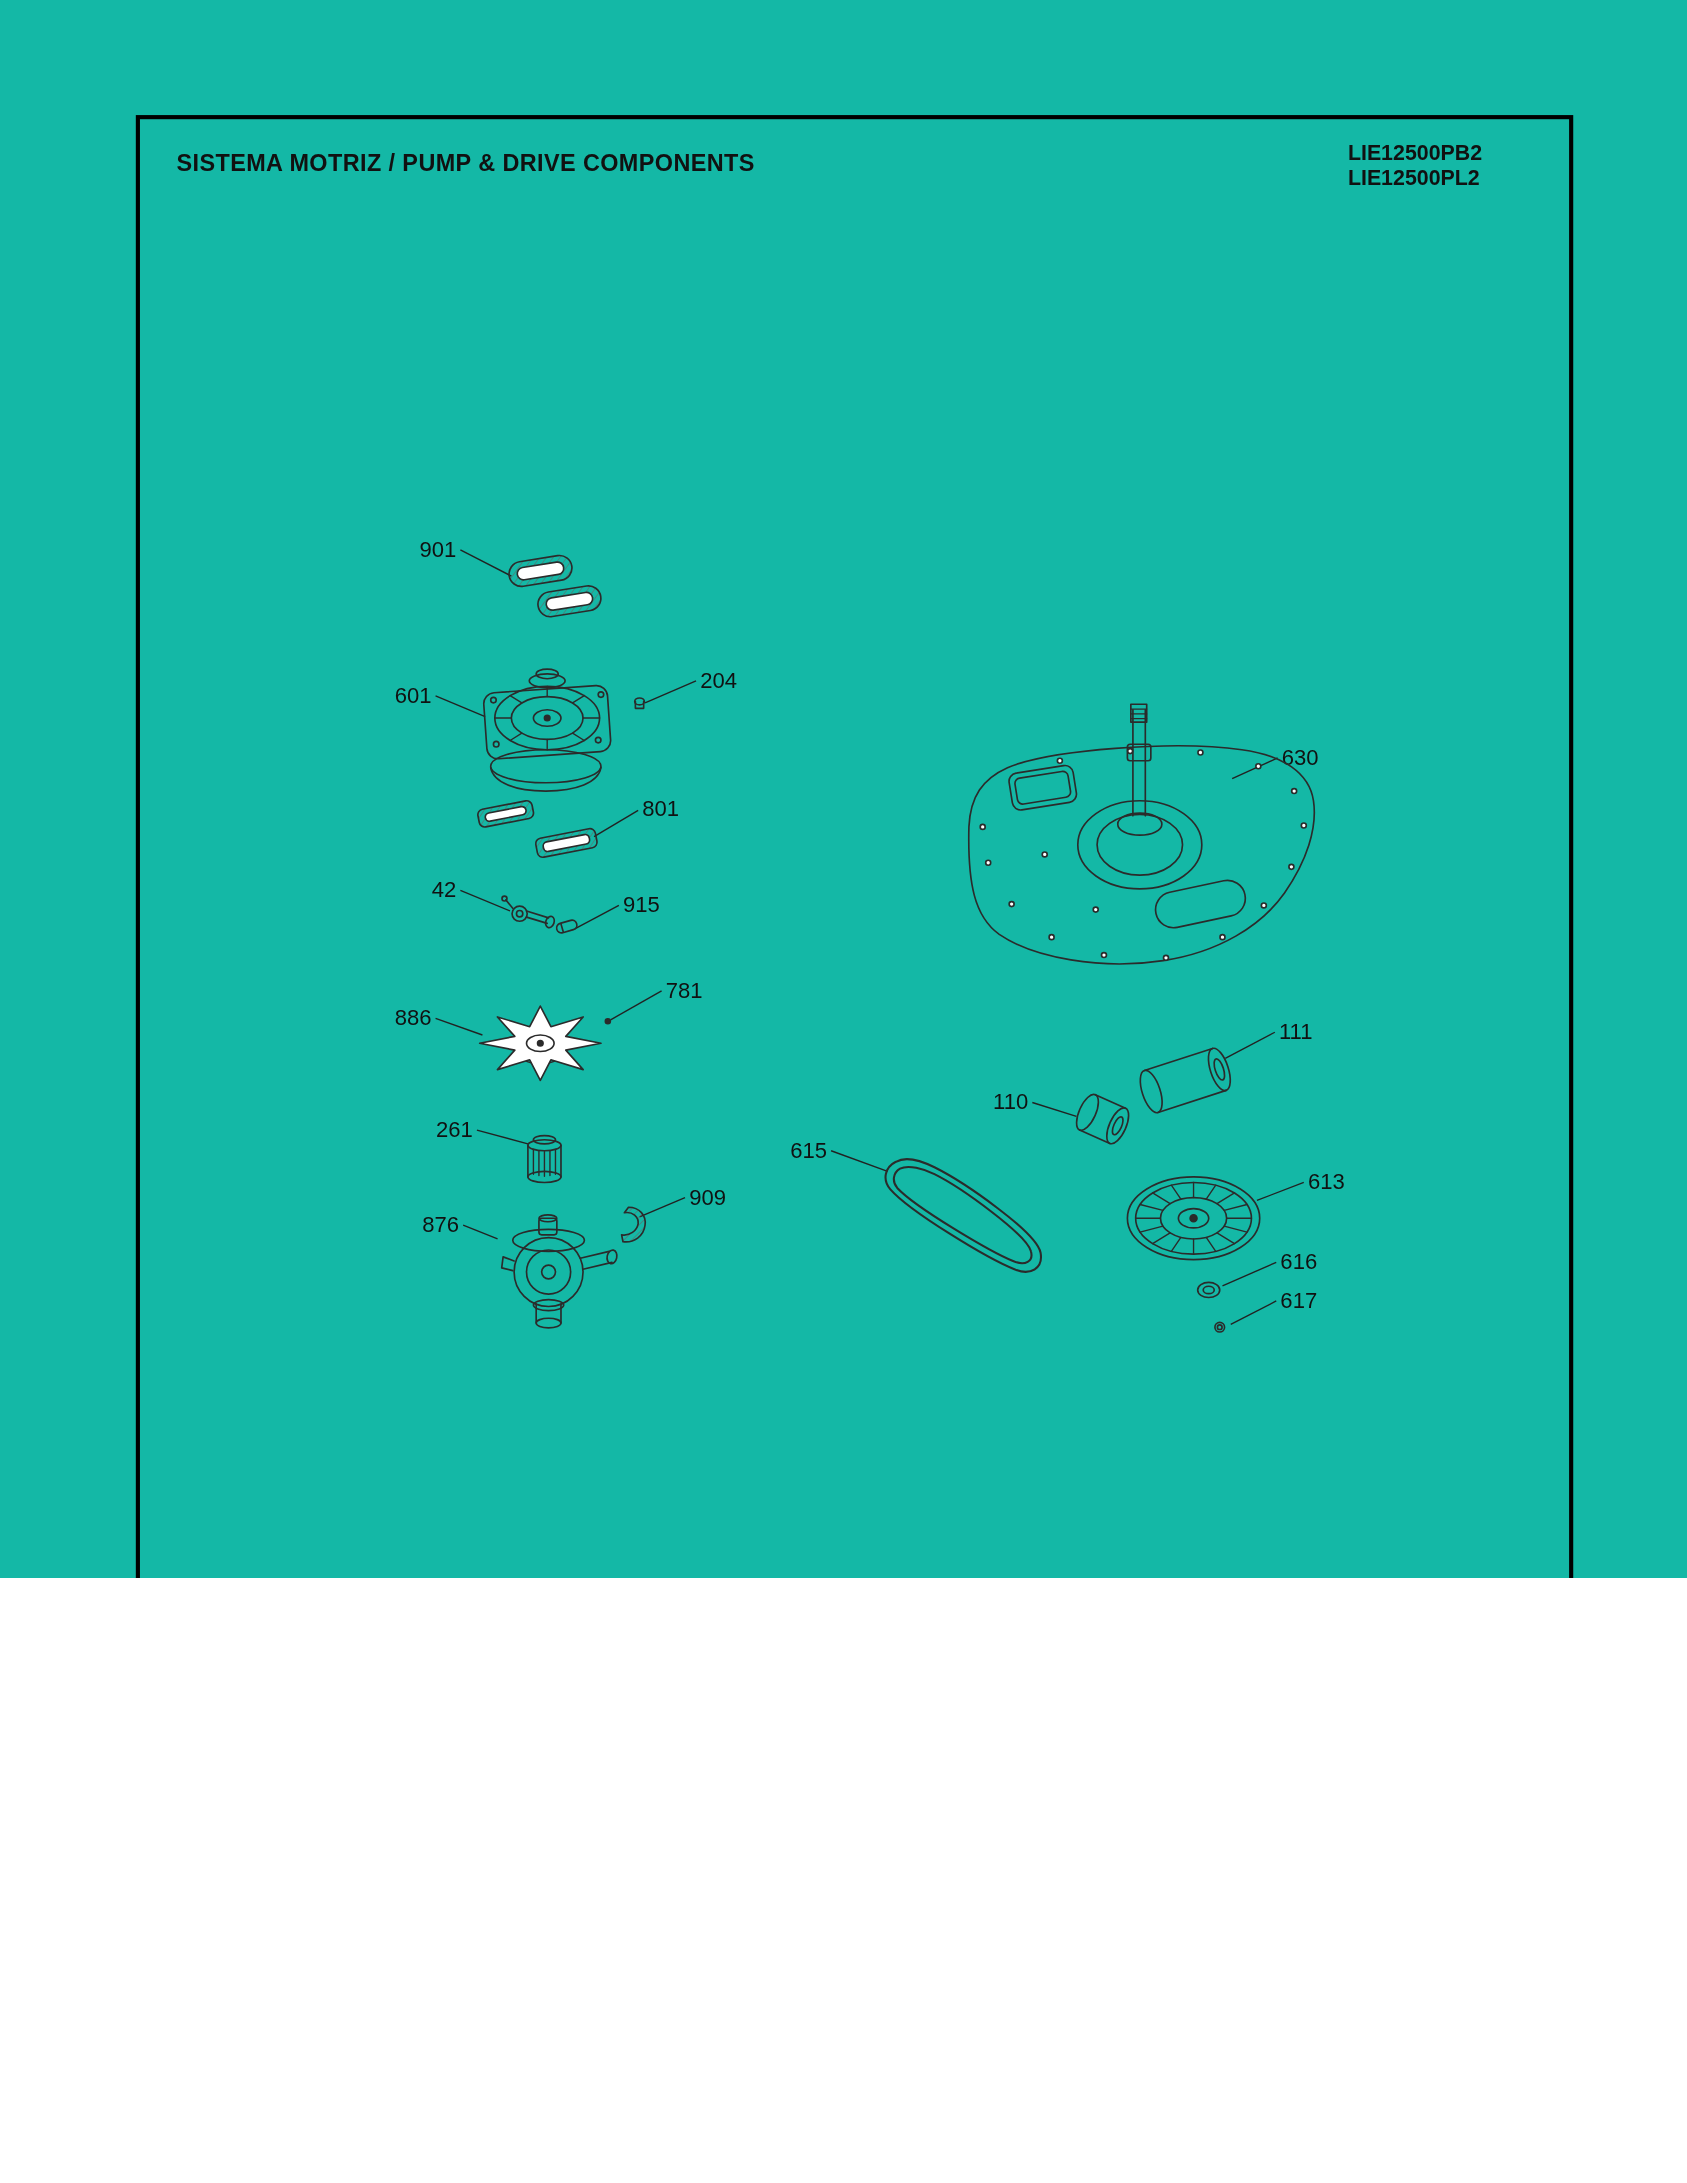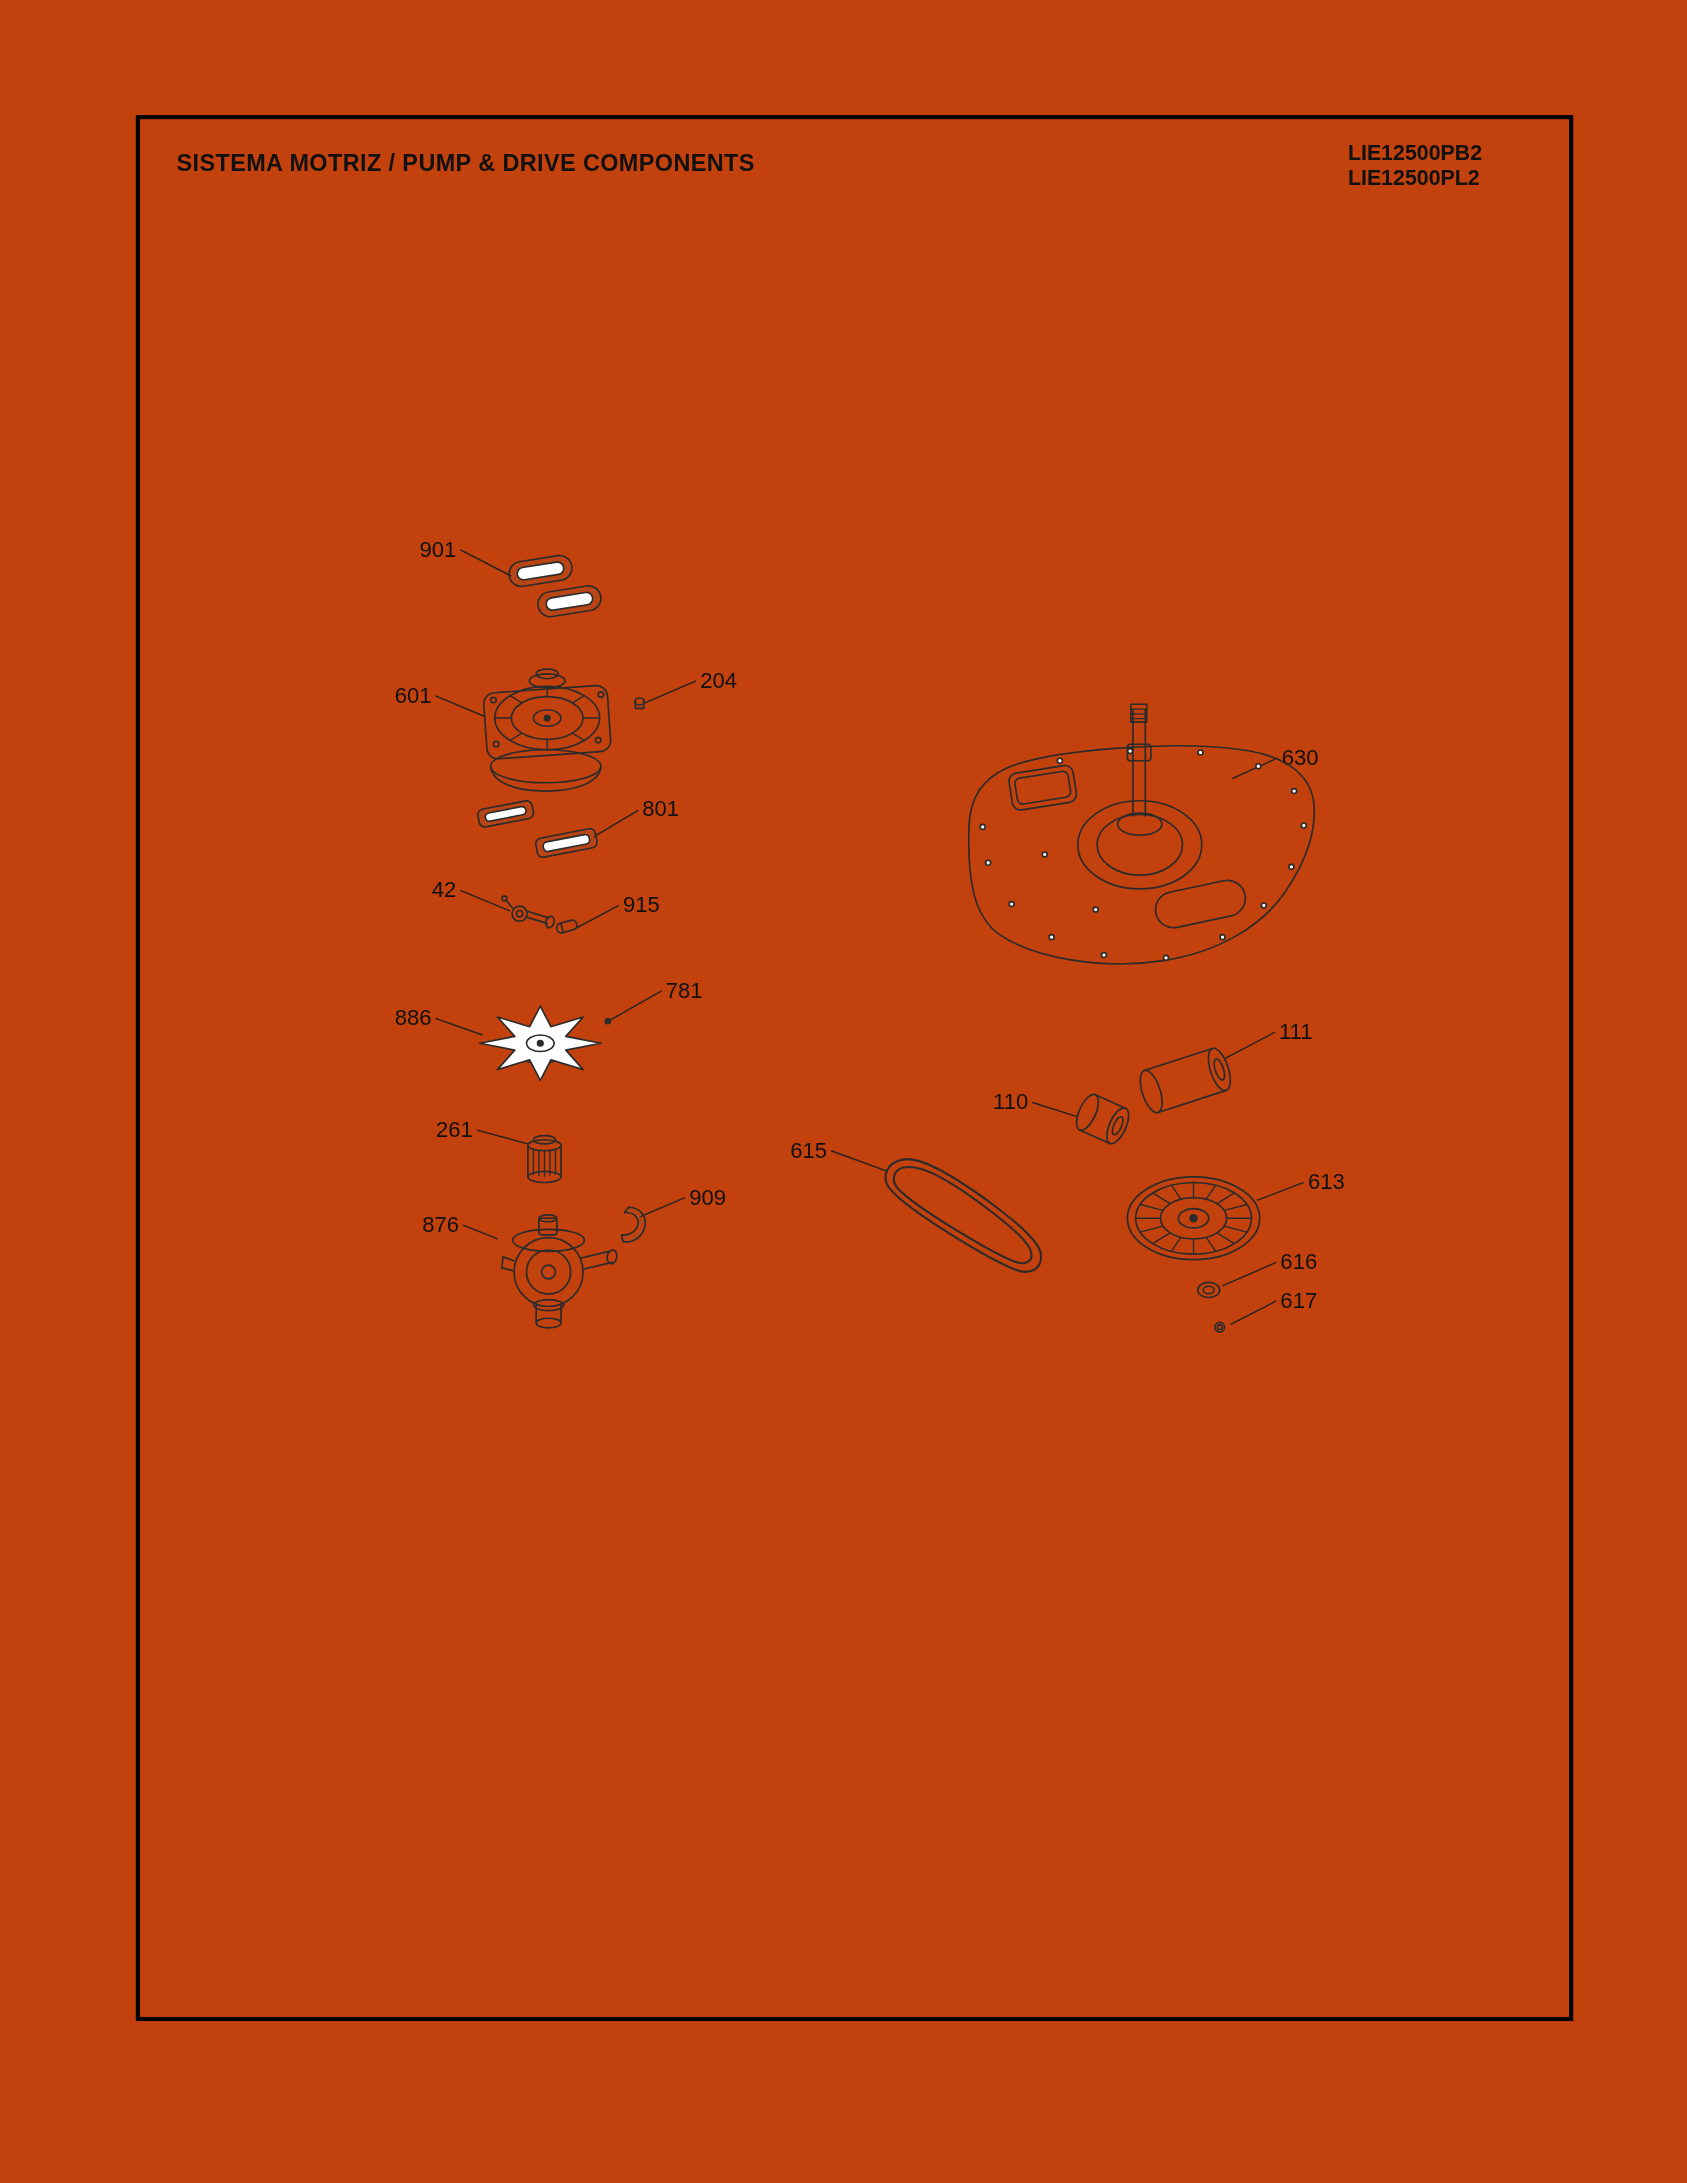--- a/index.html
+++ b/index.html
@@ -1,16 +1,16 @@
 <!DOCTYPE html>
 <html style="font-size:10.6px"><head>
 <meta charset="utf-8">
 <style>
   html,body{margin:0;padding:0;background:#fff;}
-  .page{position:relative;width:1687px;height:2183px;background:#c2410c;overflow:hidden;
+  .page{position:relative;width:1687px;height:1578px;background:#14b8a6;overflow:hidden;
         font-family:"Liberation Sans", sans-serif;}
   svg text{fill:#111;}
   .title{font:700 17px "Liberation Sans", sans-serif;letter-spacing:.3px;}
   .model{font:700 15.5px "Liberation Sans", sans-serif;}
   .callout{font:400 16px "Liberation Sans", sans-serif;}
   .end{text-anchor:end;}
 </style>
 </head>
 <body>
 

